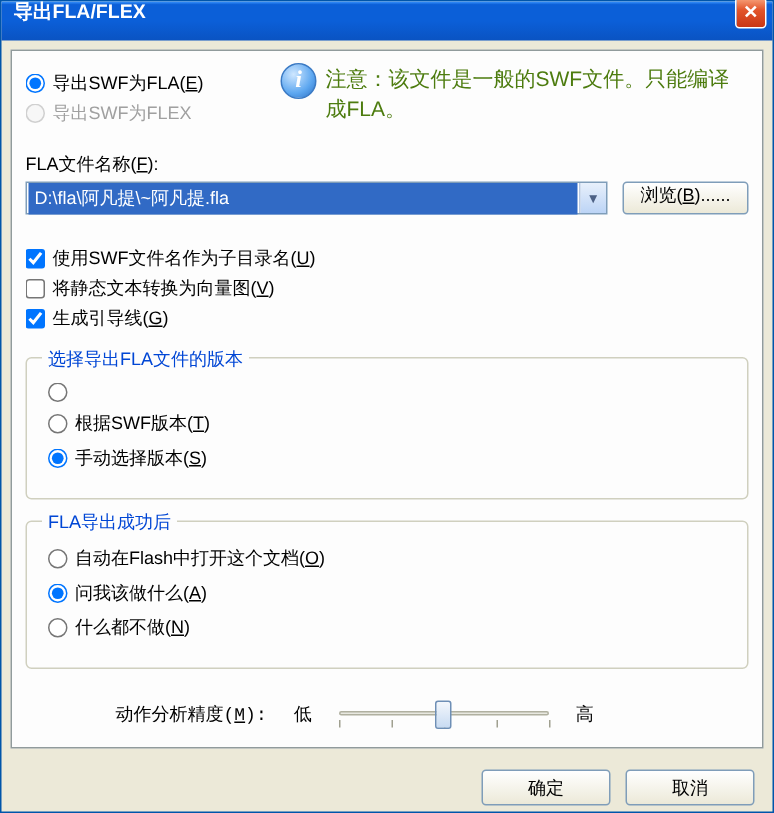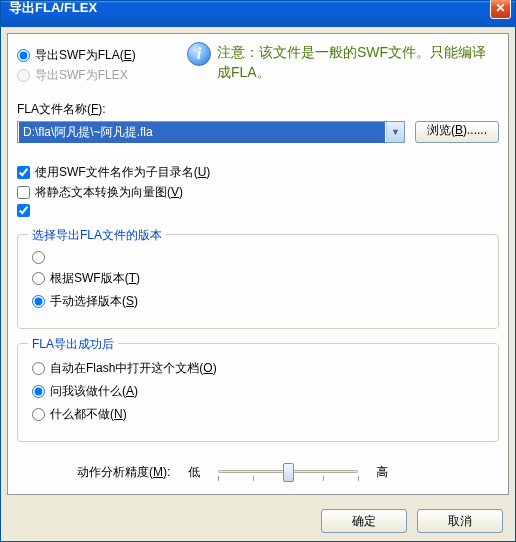--- a/index.html
+++ b/index.html
@@ -141,20 +141,21 @@
     padding: 0 4px;
     color: #0046d5;
   }
   .groupbox .radio-row { margin: 6px 0; }
   .slider-row {
     display: flex;
     align-items: center;
     margin-top: 18px;
     padding-left: 60px;
     gap: 18px;
+    font-family: Liberation Mono, monospace;
   }
   .slider-track {
     position: relative;
     width: 140px;
     height: 24px;
   }
   .slider-line {
     position: absolute;
     top: 10px;
     left: 0; right: 0;
@@ -245,20 +246,21 @@
       <label class="check-row">
         <input type="checkbox" checked="" style="">
         <span><span>使用SWF文件名作为子目录名</span>(<span class="hotkey">U</span>)</span>
       </label>
       <label class="check-row">
         <input type="checkbox" style="">
         <span><span>将静态文本转换为向量图</span>(<span class="hotkey">V</span>)</span>
       </label>
       <label class="check-row">
         <input type="checkbox" checked="" style="">
+        <span><span>生成引导线</span>(<span class="hotkey">G</span>)</span>
       </label>
     </div>
 
     <div class="groupbox">
       <div class="groupbox-title">选择导出FLA文件的版本</div>
       <label class="radio-row">
         <input type="radio" name="ver" style="">
       </label>
       <label class="radio-row">
         <input type="radio" name="ver" style="">

